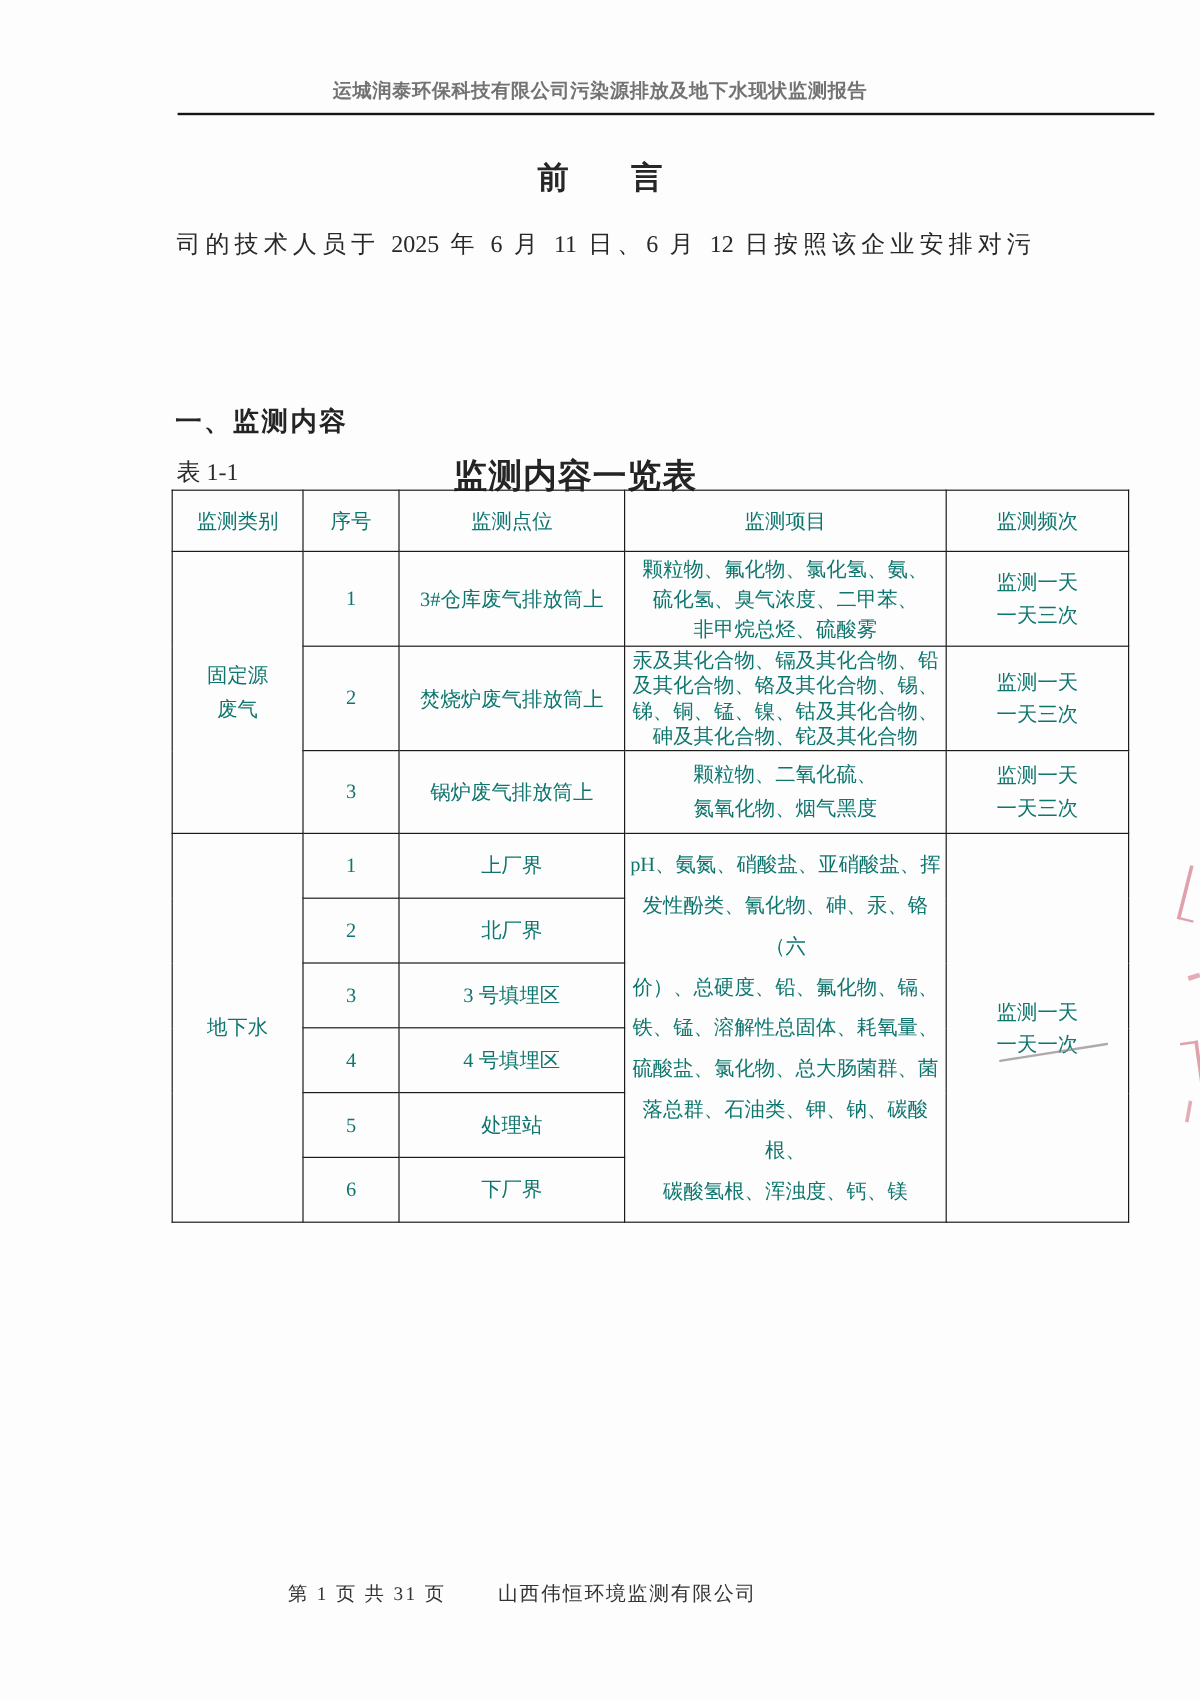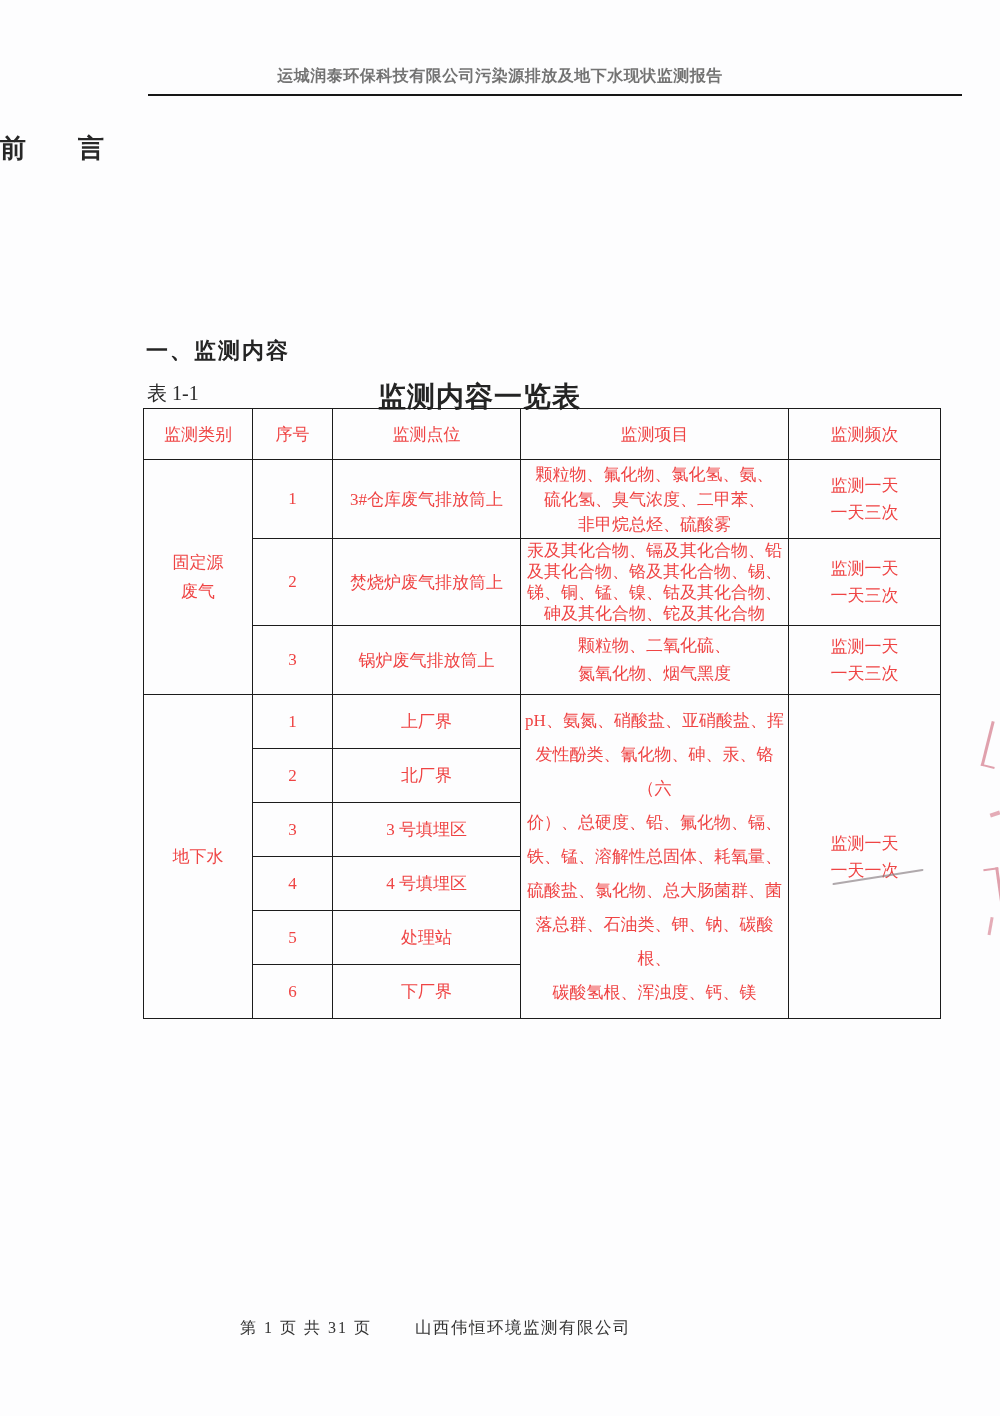--- a/index.html
+++ b/index.html
@@ -13,21 +13,21 @@
   .hdr-text{
     position:absolute;top:66px;left:0;width:1000px;text-align:center;
     font-size:16px;font-weight:bold;letter-spacing:.5px;color:#737373;
   }
   .hdr-rule{
     position:absolute;top:94px;left:148px;width:814px;height:0;
     border-top:2px solid #161616;
   }
   
   .doc-title{
-    position:absolute;top:131px;left:0;width:1000px;
+    position:absolute;top:131px;left:0;width:1000px;text-align:center;
     font-size:26px;font-weight:bold;color:#272727;
   }
   .preface{position:absolute;top:180px;left:147px;width:712px;font-size:20px;color:#282828;}
   .para-line{height:49px;line-height:49px;text-align:justify;text-align-last:justify;}
   .para-line.first{text-indent:40px;}
   .para-line.last{text-align-last:left;}
   
   .section-heading{
     position:absolute;top:336px;left:146px;
     font-family:"Liberation Sans","DejaVu Sans",sans-serif;
@@ -36,21 +36,21 @@
   .table-label{position:absolute;top:380px;left:147px;font-size:20px;color:#2b2b2b;}
   .table-caption{
     position:absolute;top:378px;left:378px;
     font-size:28px;font-weight:bold;letter-spacing:1px;color:#242424;
   }
   
   .tbl-wrap{position:absolute;top:408px;left:143px;}
   table.monitor{border-collapse:collapse;table-layout:fixed;width:797px;}
   table.monitor td,table.monitor th{
     border:1.5px solid #1c1c1c;text-align:center;vertical-align:middle;
-    font-size:17px;font-weight:normal;padding:0 2px;color:#ef4444;
+    font-size:17px;font-weight:normal;padding:0 2px;color:#0f766e;
     overflow:hidden;
   }
   .c-cat{width:109px;} .c-no{width:80px;} .c-site{width:188px;}
   .c-items{width:268px;} .c-freq{width:152px;}
   tr.h-head{height:51px;} tr.h-r1{height:79px;} tr.h-r2{height:87px;}
   tr.h-r3{height:69px;} tr.h-gw{height:54px;}
   .pre{white-space:pre-line;}
   .items-1{font-size:16.5px;line-height:25px;}
   .items-2{font-size:16px;line-height:21px;}
   .items-3{font-size:16.5px;line-height:28px;}
@@ -74,20 +74,21 @@
   }
 </style>
 </head>
 <body>
 
 <div class="hdr-text">运城润泰环保科技有限公司污染源排放及地下水现状监测报告</div>
 <div class="hdr-rule"></div>
 
 <div class="doc-title">前　　言</div>
 <div class="preface">
+  <div class="para-line">司的技术人员于 2025 年 6 月 11 日、6 月 12 日按照该企业安排对污</div>
 </div>
 
 <div class="section-heading">一、监测内容</div>
 <div class="table-label">表 1-1</div>
 <div class="table-caption">监测内容一览表</div>
 
 <div class="tbl-wrap">
   <table class="monitor">
     <colgroup>
       <col class="c-cat">

